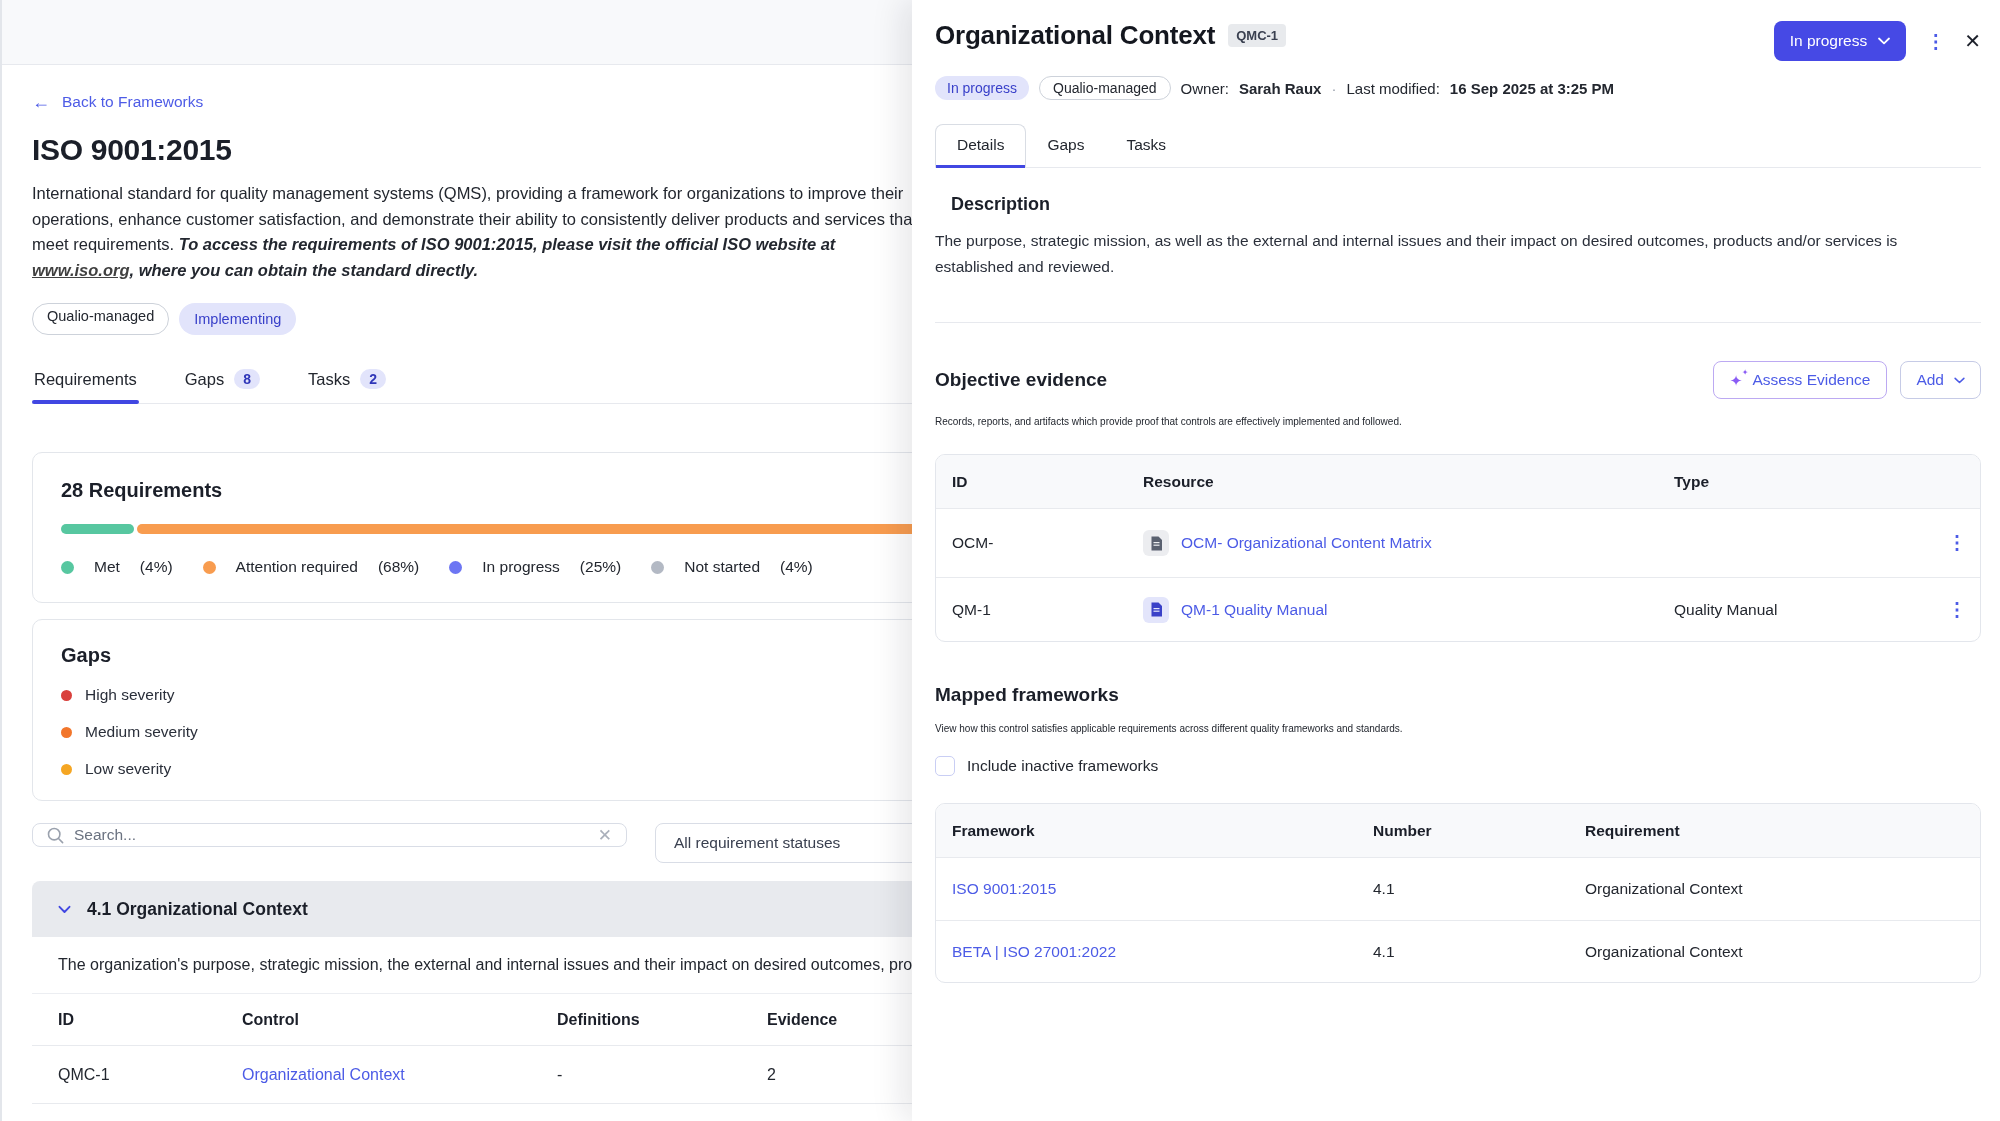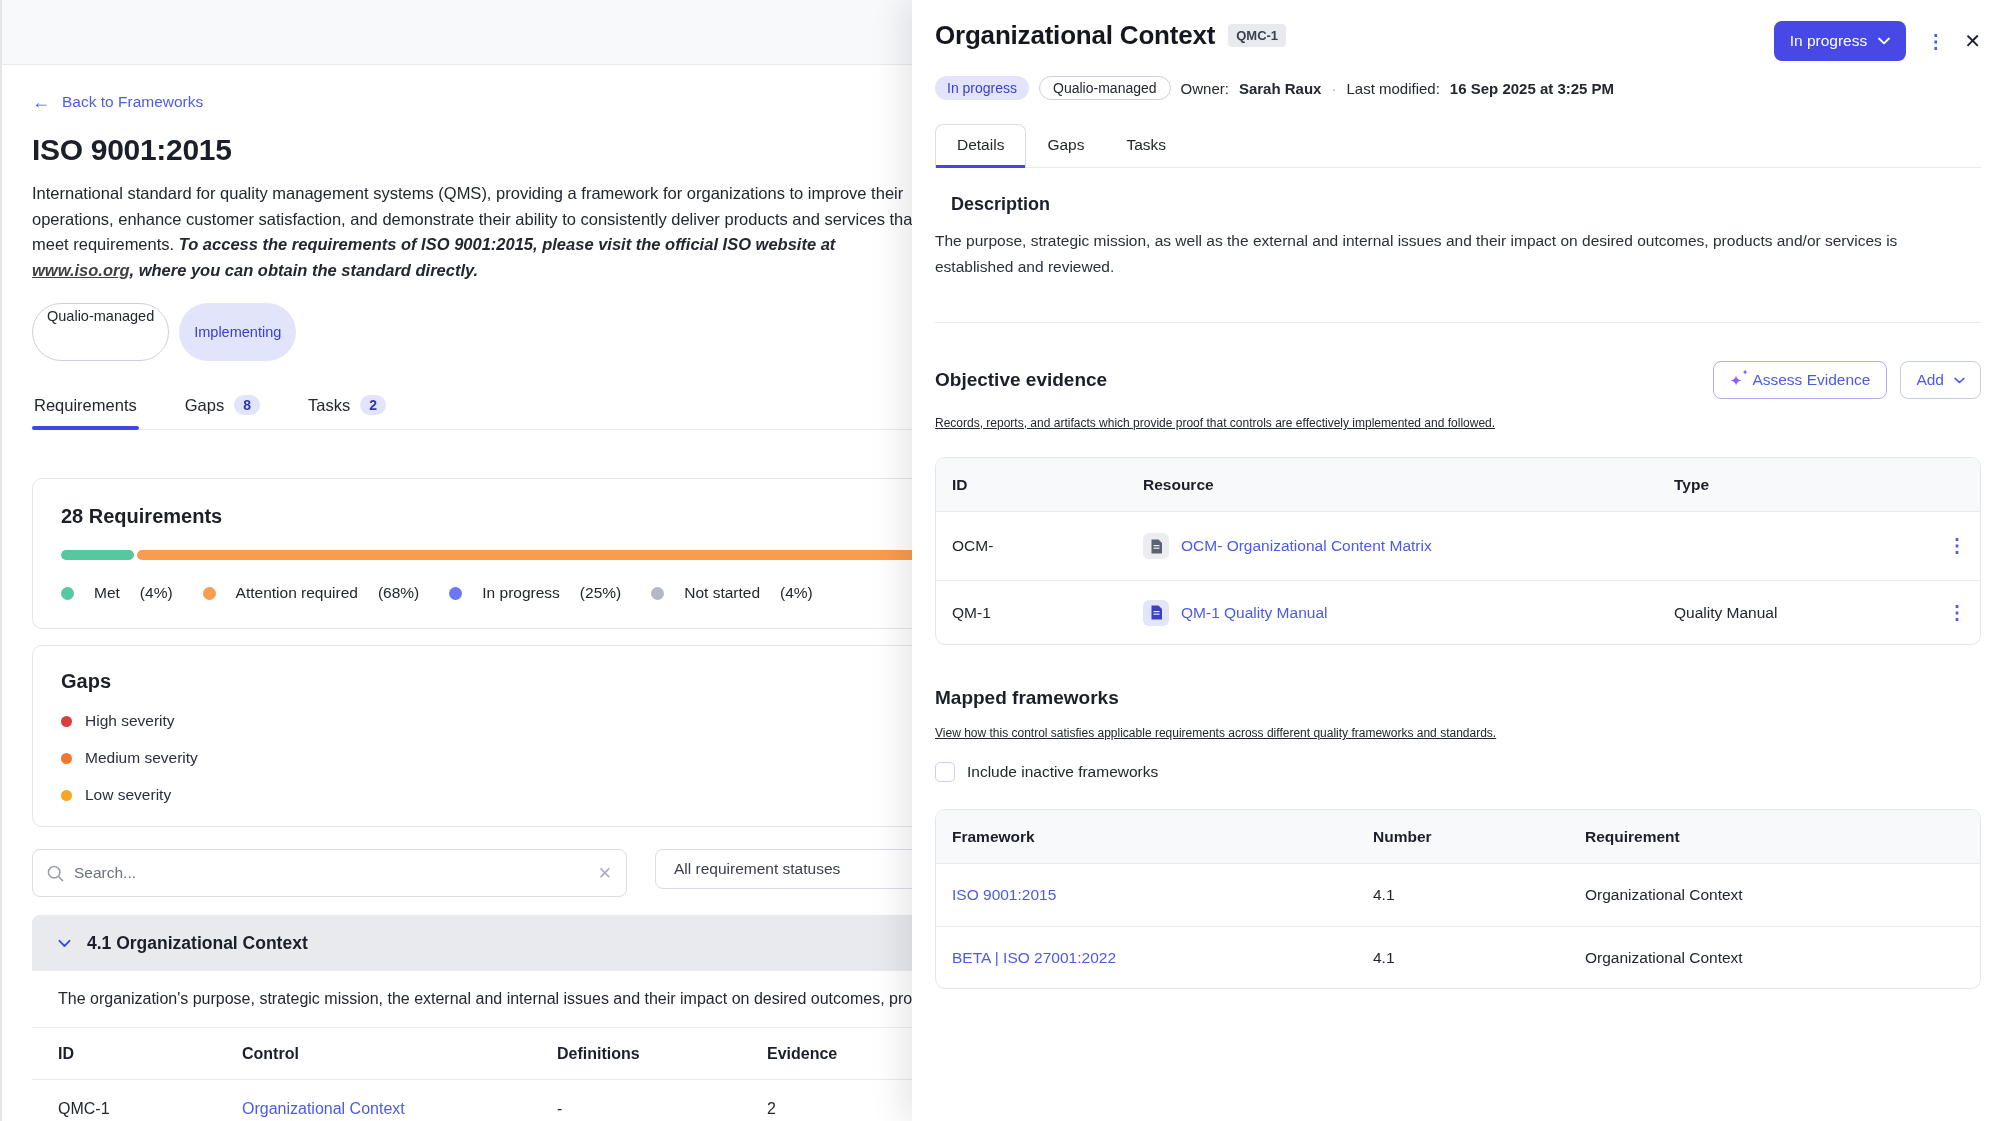--- a/index.html
+++ b/index.html
@@ -15,42 +15,42 @@
   .back-row .arrow { font-size:18px; line-height:1; }
 
   h1.page-title { margin-top:22px; font-size:30px; font-weight:700; color:#1B1F29; letter-spacing:-0.3px; }
 
   p.framework-desc { margin-top:14px; max-width:888px; font-size:16.5px; line-height:25.5px; color:#23272F; }
   p.framework-desc .bi { font-weight:700; font-style:italic; }
   p.framework-desc a { color:#404040; font-weight:700; font-style:italic; text-decoration:underline;margin-top:42px; }
 
   .tag-row { margin-top:20px; display:flex; gap:10px; }
   .chip-outline { border:1px solid #CDD2DA; border-radius:999px; padding:4px 14px; font-size:14.5px; color:#23272F; background:#fff; }
-  .chip-indigo  { background:#E2E4FB; border-radius:999px; padding:21px 15px; font-size:14.5px; color:#383FC9; }
+  .chip-indigo  { background:#E2E4FB; border-radius:999px; padding:8px 15px; font-size:14.5px; color:#383FC9; }
 
   .tab-row { margin-top:34px; width:1906px; border-bottom:1px solid #E7E9EE; display:flex; gap:44px; }
   .tab { position:relative; padding:0 2px 14px; font-size:16.5px; color:#23272F; display:flex; align-items:center; gap:10px; cursor:pointer; }
   .tab.active::after { content:""; position:absolute; left:0; right:0; bottom:-1px; height:4px; background:#4147E2; border-radius:2px; }
   .tab .count-badge { background:#E2E4FB; color:#2F36B8; font-weight:700; font-size:14px; border-radius:999px; padding:2px 9px; }
 
   .card { width:1906px; border:1px solid #E3E6EB; border-radius:10px; background:#fff; }
   .req-card { margin-top:48px; padding:26px 28px 26px; }
   .card-title { font-size:20px; font-weight:700; color:#1B1F29; }
   .progress { margin-top:22px; display:flex; gap:3px; height:10px; width:1850px; }
   .progress .seg { border-radius:6px; height:10px; }
   .legend { margin-top:24px; display:flex; gap:30px; align-items:center; }
   .legend-item { display:flex; align-items:center; gap:20px; font-size:15.5px; color:#23272F; }
   .dot { width:13px; height:13px; border-radius:50%; flex:0 0 auto; }
 
   .gaps-card { margin-top:16px; padding:24px 28px 22px; }
   .sev-row { display:flex; align-items:center; gap:13px; font-size:15.5px; color:#2A2F3A; margin-top:19px; }
   .sev-row .dot { width:11px; height:11px; }
 
   .filter-row { margin-top:22px; display:flex; gap:28px; width:1906px; }
-  .search-box { width:595px; height:48px; border:1px solid #D9DDE6; border-radius:8px; display:flex; align-items:center; padding:0 14px; gap:10px; background:#fff; }
+  .search-box { width:595px; height:24px; border:1px solid #D9DDE6; border-radius:8px; display:flex; align-items:center; padding:0 14px; gap:10px; background:#fff; }
   .search-box input { border:none; outline:none; flex:1; font-size:15.5px; font-family:inherit; color:#3A4050; background:transparent; }
   .search-box input::placeholder { color:#6A7280; }
   .search-clear { color:#AAB0BB; font-size:17px; cursor:pointer; }
   .status-select { flex:1; height:40px; border:1px solid #D9DDE6; border-radius:8px; display:flex; align-items:center; padding:0 18px; font-size:15.5px; color:#3A4050; background:#fff; cursor:pointer; }
 
   .section { margin-top:18px; width:1906px; }
   .section-header { height:56px; background:#E8EAEE; border-radius:8px 8px 0 0; display:flex; align-items:center; padding-left:26px; gap:16px; cursor:pointer; }
   .section-header .chev { color:#4147E2; display:flex; }
   .section-title { font-size:17.5px; font-weight:700; color:#1B1F29; }
   .section-desc { height:57px; display:flex; align-items:center; padding-left:26px; font-size:16px; color:#23272F; white-space:nowrap; overflow:hidden; border-bottom:1px solid #ECEEF2; }
@@ -87,21 +87,21 @@
   .desc-p { margin-top:13px; font-size:15.5px; line-height:26px; color:#2A2F3A; max-width:990px; }
   .divider { margin-top:42px; border:none; border-top:1px solid #E7E9EE; }
 
   .evi-head { margin-top:38px; display:flex; justify-content:space-between; align-items:center; }
   .sec-h { font-size:19px; font-weight:700; color:#1B1F29; }
   .evi-actions { display:flex; gap:13px; }
   .assess-btn { height:38px; padding:0 16px; border:1px solid #BCA9F2; border-radius:8px; background:#fff; color:#4C5BE6; font-size:15.5px; font-family:inherit; display:flex; align-items:center; gap:10px; cursor:pointer; }
   .sparkle { color:#8A5CF5; font-size:15px; position:relative; line-height:1; }
   .sparkle::after { content:"✦"; position:absolute; font-size:8px; top:-4px; right:-6px; }
   .add-btn { height:38px; padding:0 15px; border:1px solid #C6CBE6; border-radius:8px; background:#fff; color:#4C5BE6; font-size:15.5px; font-family:inherit; display:flex; align-items:center; gap:10px; cursor:pointer; }
-  .sub-p { margin-top:17px; font-size:12px; color:#23272F;text-decoration:underline; }
+  .sub-p { margin-top:17px; font-size:10px; color:#23272F; }
 
   .ptable { margin-top:27px; border:1px solid #E3E6EC; border-radius:10px; overflow:hidden; background:#fff; }
   .ptr { display:flex; align-items:center; }
   .pthead { background:#F8F9FB; height:54px; font-size:15.5px; font-weight:700; color:#1B1F29; border-bottom:1px solid #E8EAEE; }
   .pbody { min-height:64px; font-size:15.5px; color:#23272F; }
   .pbody + .pbody { border-top:1px solid #E8EAEE; }
   .ec1 { flex:0 0 207px; padding-left:16px; }
   .ec2 { flex:1; display:flex; align-items:center; gap:12px; }
   .ec3 { flex:0 0 260px; }
   .ec3 .wrap { display:inline-block; max-width:130px; line-height:20px; }

